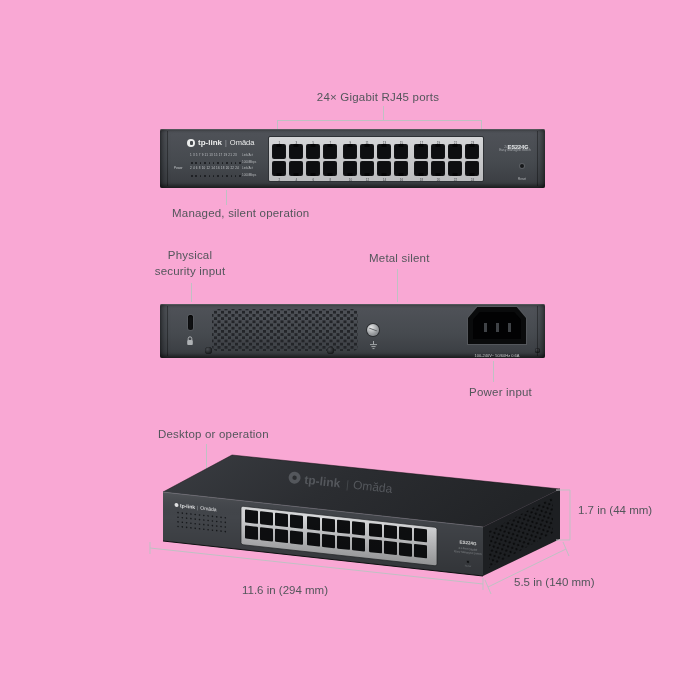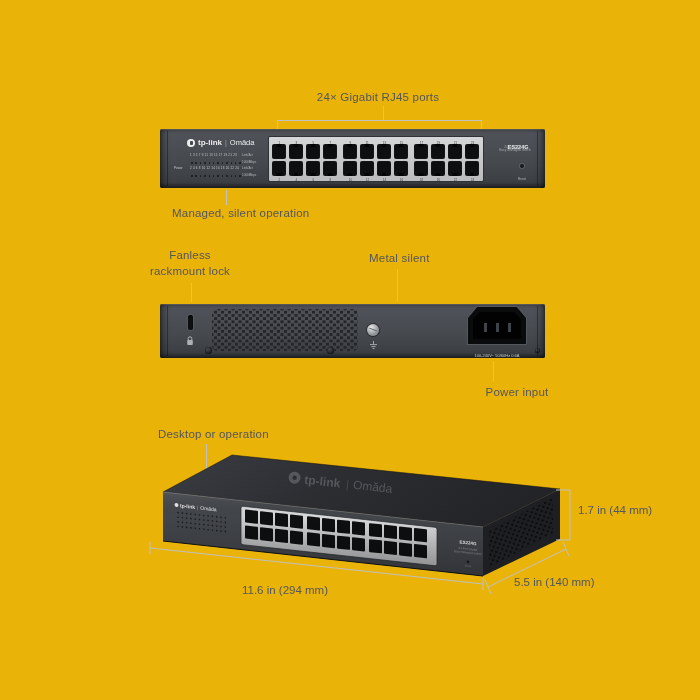--- a/index.html
+++ b/index.html
@@ -1,16 +1,16 @@
 <!DOCTYPE html>
 <html><head>
 <meta charset="utf-8">
 <style>
   html,body{margin:0;padding:0;background:#fff;}
-  .stage{position:relative;width:700px;height:700px;background:#eab308;overflow:hidden;
+  .stage{position:relative;width:700px;height:700px;background:#f9a8d4;overflow:hidden;
          font-family:"Liberation Sans",sans-serif;color:#53565b;}
   svg{font-family:"Liberation Sans",sans-serif;}
   .callout{position:absolute;font-size:11.5px;color:#53565b;letter-spacing:.2px;line-height:15px;}
   .center{text-align:center;}
   .aline{position:absolute;background:#bfc1c3;}
 
   
   .device{position:absolute;border-radius:2px;
     background:linear-gradient(180deg,#5b5e64 0%,#4e5157 10%,#464a4f 55%,#3b3e43 92%,#34373b 100%);
     box-shadow:inset 0 1px 0 rgba(255,255,255,.14),
@@ -287,22 +287,22 @@
       </span>
     </div>
     <div class="reset-dot"></div>
     <div class="reset-lab"><span class="wrap">Reset</span></div>
   </div>
 
   <div class="aline" style="left:226px;top:190px;width:1px;height:15px;"></div>
   <div class="callout" style="left:172px;top:206px;">Managed, silent operation</div>
 
   <div class="callout center" style="left:140px;top:247px;width:100px;line-height:16px;">
-    <div>Fanless</div>
-    <div>rackmount lock</div>
+    <div>Physical</div>
+    <div>security input</div>
   </div>
   <div class="aline" style="left:191px;top:283px;width:1px;height:19px;"></div>
   <div class="callout" style="left:369px;top:251px;">Metal silent</div>
   <div class="aline" style="left:397px;top:269px;width:1px;height:33px;"></div>
 
   <div class="device back-view">
     <div class="kslot"></div>
     <svg class="icon-svg" style="left:25px;top:31px;" width="10" height="12" viewBox="0 0 10 12">
       <path d="M3.2,5 V3.6 a1.8,1.8 0 0 1 3.6,0 V5" fill="none" stroke="#aeb1b4" stroke-width="1"></path>
       <rect x="2.2" y="5" width="5.6" height="5" rx="1" fill="#aeb1b4"></rect>
@@ -324,21 +324,21 @@
         <span class="slot" style="left:16px;"></span>
         <span class="slot" style="left:28px;"></span>
         <span class="slot" style="left:40px;"></span>
       </div>
     </div>
     <div class="rating"><span class="wrap">100-240V~ 50/60Hz 0.6A</span></div>
     <div class="screw small" style="left:375px;top:44px;"></div>
   </div>
 
   <div class="aline" style="left:493px;top:361px;width:1px;height:21px;"></div>
-  <div class="callout center" style="left:477px;top:385px;width:80px;">Power input</div>
+  <div class="callout center" style="left:452px;top:385px;width:80px;text-align:right;">Power input</div>
 
   <div class="callout" style="left:158px;top:427px;">Desktop or operation</div>
   <div class="aline" style="left:206px;top:444px;width:1px;height:25px;"></div>
 
   <svg style="position:absolute;left:90px;top:430px;" width="580" height="215" viewBox="90 430 580 215">
     <defs>
       <linearGradient id="topg" x1="0" y1="0" x2="1" y2="0.25">
         <stop offset="0" stop-color="#3a3d42"></stop>
           <stop offset="0.5" stop-color="#2b2d31"></stop>
           <stop offset="1" stop-color="#222427"></stop>

